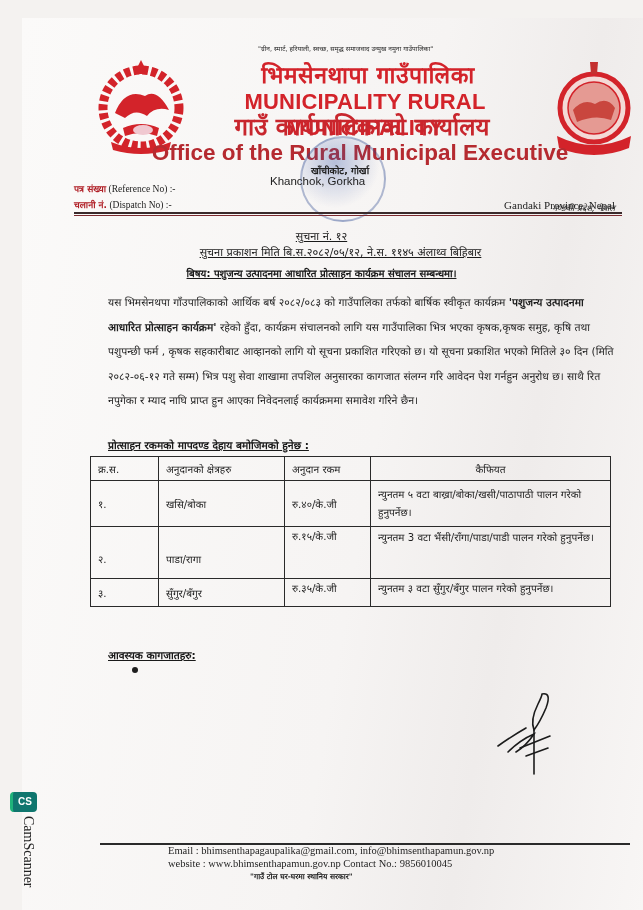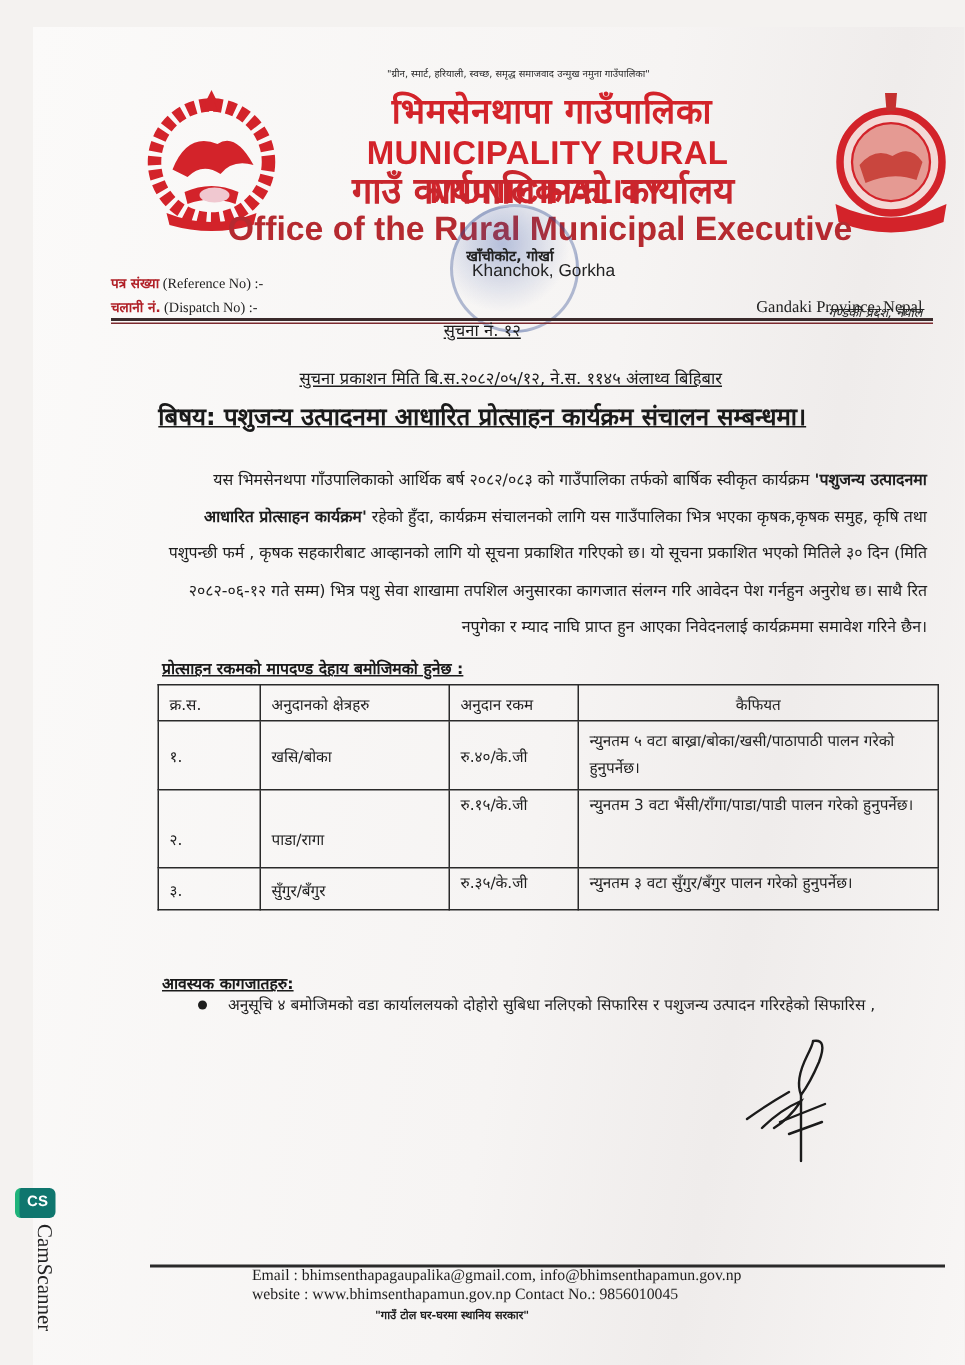--- a/index.html
+++ b/index.html
@@ -46,21 +46,21 @@
   .stamp {
     position: absolute; left: 300px; top: 136px; width: 82px; height: 82px;
     border-radius: 50%; border: 2px solid rgba(40,70,140,0.35);
     background: radial-gradient(circle at 40% 30%, rgba(60,90,170,0.35), rgba(60,90,170,0.08) 45%, transparent 60%);
   }
   .address-np {
     position: absolute; left: 270px; top: 164px; width: 140px; text-align: center;
     font-family: "DejaVu Sans", sans-serif; font-size: 9.5px; color: #222; font-weight: bold;
   }
   .address-en {
-    position: absolute; left: 270px; top: 175px; width: 140px; text-align: right;
+    position: absolute; left: 270px; top: 175px; width: 140px; text-align: left;
     font-family: "Liberation Sans", sans-serif; font-size: 11.5px; color: #222;
   }
   .ref-line {
     position: absolute; left: 74px; font-size: 9.5px; color: #222;
     font-family: "Liberation Serif", serif;
   }
   .ref-line .np { font-family: "DejaVu Sans", sans-serif; font-weight: bold; color: #b01f26; font-size: 9px; }
   .province-np {
     position: absolute; left: 520px; top: 202px; width: 95px; text-align: right;
     font-family: "DejaVu Sans", sans-serif; font-size: 8.5px; color: #222; font-style: italic;
@@ -73,37 +73,37 @@
     position: absolute; left: 74px; top: 212px; width: 548px; height: 2px; background: #3a2a2b;
   }
   .rule-top2 {
     position: absolute; left: 74px; top: 215px; width: 548px; height: 1px; background: #7c2a2f;
   }
   .center-u {
     position: absolute; width: 643px; left: 0; text-align: center;
     font-family: "DejaVu Sans", sans-serif; color: #1a1a1a;
   }
   .center-u span { text-decoration: underline; }
-  .notice-no { top: 212px; font-size: 11px; }
+  .notice-no { top: 228px; font-size: 11px; }
   .notice-date { top: 244px; font-size: 11px; padding-left: 19px; }
-  .subject { top: 266px; font-size: 16px; font-weight: bold; }
+  .subject { top: 266px; font-size: 10px; font-weight: bold; }
   .body-text {
-    position: absolute; left: 108px; top: 308px; width: 510px;
+    position: absolute; left: 108px; top: 290px; width: 510px;
     font-family: "DejaVu Sans", sans-serif; font-size: 10.6px; line-height: 24.5px;
-    color: #1e1e1e; text-align: right;
+    color: #1e1e1e; text-align: left;
   }
   .body-text p { margin: 0; }
   .body-text .q { font-weight: bold; }
   .criteria-title {
     position: absolute; left: 108px; top: 438px;
     font-family: "DejaVu Sans", sans-serif; font-size: 10.5px; font-weight: bold; color: #1a1a1a;
     text-decoration: underline;
   }
   table.grant {
-    position: absolute; left: 105px; top: 456px; width: 521px;
+    position: absolute; left: 90px; top: 456px; width: 521px;
     border-collapse: collapse;
     font-family: "DejaVu Sans", sans-serif; font-size: 10.2px; color: #1e1e1e;
   }
   table.grant td, table.grant th {
     border: 1.4px solid #2a2a2a; padding: 2px 7px; vertical-align: middle; font-weight: normal; text-align: left;
   }
   table.grant th { height: 19px; }
   table.grant th.c-remarks { text-align: center; }
   table.grant td.cat { text-align: center; height: 14px; padding: 0; }
   table.grant td.top { vertical-align: top; }
@@ -235,21 +235,21 @@
     <td>३.</td>
     <td>सुँगुर/बँगुर</td>
     <td class="top">रु.३५/के.जी</td>
     <td class="top">न्युनतम ३ वटा सुँगुर/बँगुर पालन गरेको हुनुपर्नेछ।</td>
   </tr>
 </tbody>
   </table>
 
 <div class="docs-title">आवस्यक कागजातहरु:</div>
 <ul class="docs">
-  <li><span class="bullet"></span><span>अनुसूचि ४ बमोजिमको वडा कार्याललयको दोहोरो सुबिधा नलिएको सिफारिस र पशुजन्य उत्पादन गरिरहेको सिफारिस ,</span></li>
+  <li><span class="bullet"></span></li>
 </ul>
 
 <svg class="signature" viewBox="0 0 80 85">
   <g fill="none" stroke="#1b1b1b" stroke-width="1.6" stroke-linecap="round">
     <path d="M52 4 Q62 2 56 18 Q50 32 44 40 Q40 30 48 14 Q52 6 52 4"></path>
     <path d="M44 40 L44 84"></path>
     <path d="M8 56 Q22 46 36 38"></path>
     <path d="M18 62 Q30 50 44 44 Q36 56 26 62"></path>
     <path d="M30 58 L60 46"></path>
     <path d="M36 66 L58 58"></path>

